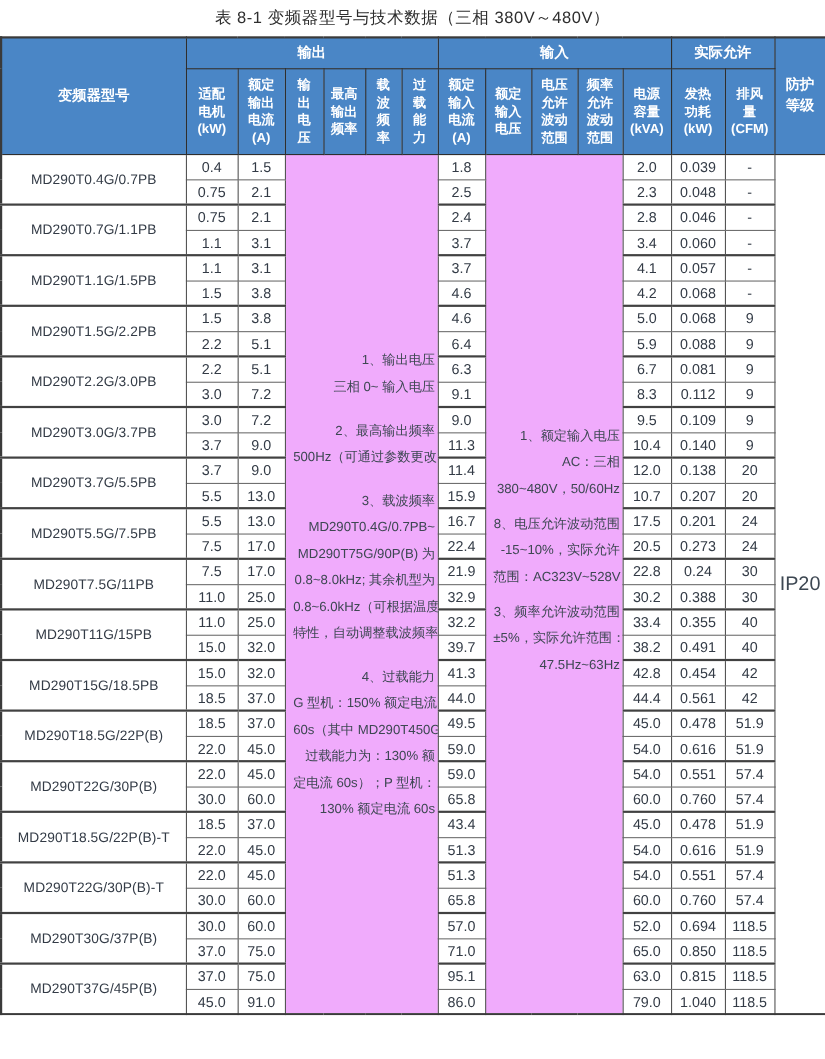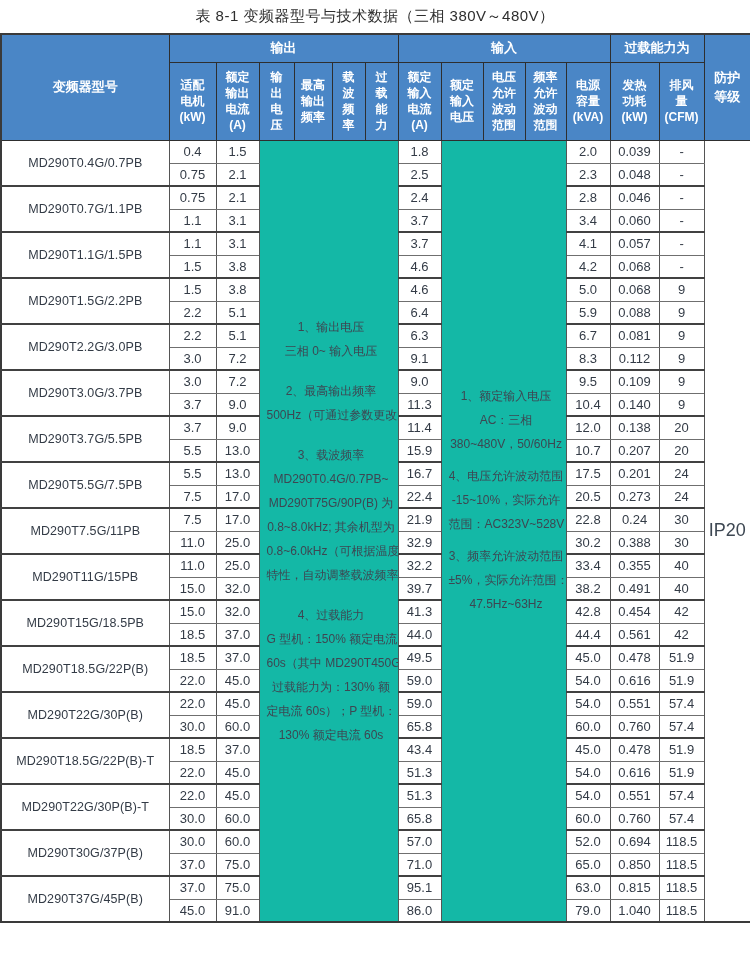--- a/index.html
+++ b/index.html
@@ -41,39 +41,39 @@
     white-space: pre-line;
     text-align: center;
     vertical-align: middle;
     padding: 2px 0;
   }
   thead tr.group-row { height: 28px; }
   thead tr.group-row th { font-size: 13px; }
   thead tr.sub-row { height: 78px; }
   thead tr.sub-row th { font-size: 12px; line-height: 1.35; }
   th.model-head { font-size: 13px; }
-  th.prot-head { font-size: 12.5px; line-height: 1.5; }
+  th.prot-head { font-size: 12.5px; line-height: 1.5; font-family: Liberation Mono, monospace; }
 
   tbody td {
     border: 1px solid var(--border-light);
     border-left-color: var(--border-mid);
     border-right-color: var(--border-mid);
     text-align: center;
     vertical-align: middle;
     font-size: 13px;
     color: var(--text-main);
     height: 23px;
     overflow: hidden;
   }
   tbody tr.group-start td { border-top: 2px solid #414141; }
   td.model-cell { font-size: 12.5px; letter-spacing: 0.1px; }
   td.notes-cell {
-    text-align: center;
+    text-align: right;
     vertical-align: middle;
-    background: #14b8a6;
+    background: #f0abfc;
   }
   .notes-box { padding-left: 7px; padding-right: 2px; }
   .note-line {
     font-size: 12px;
     line-height: 24px;
     color: #3d4752;
     white-space: nowrap;
   }
   .note-head { margin-top: 16px; }
   .in-box { position: relative; top: -31px; }
@@ -101,21 +101,21 @@
     <col style="width:44px">
       <col style="width:49px">
       <col style="width:45px">
       <col style="width:47px">
   </colgroup>
   <thead>
     <tr class="group-row">
       <th rowspan="2" class="model-head">变频器型号</th>
       <th colspan="6">输出</th>
       <th colspan="5">输入</th>
-      <th colspan="2">过载能力为</th>
+      <th colspan="2">实际允许</th>
       <th rowspan="2" class="prot-head">防护
 等级</th>
     </tr>
     <tr class="sub-row">
       <th>适配
 电机
 (kW)</th>
       <th>额定
 输出
 电流
@@ -185,21 +185,21 @@
             <div class="note-line">定电流 60s）；P 型机：</div>
             <div class="note-line">130% 额定电流 60s</div>
           </div>
         </td>
         <td>1.8</td>
         <td class="notes-cell" rowspan="34" colspan="3">
           <div class="notes-box in-box">
             <div class="note-line">1、额定输入电压</div>
             <div class="note-line">AC：三相</div>
             <div class="note-line">380~480V，50/60Hz</div>
-            <div class="note-line note-head">4、电压允许波动范围</div>
+            <div class="note-line note-head">8、电压允许波动范围</div>
             <div class="note-line">-15~10%，实际允许</div>
             <div class="note-line">范围：AC323V~528V</div>
             <div class="note-line note-head">3、频率允许波动范围</div>
             <div class="note-line">±5%，实际允许范围：</div>
             <div class="note-line">47.5Hz~63Hz</div>
           </div>
         </td>
         <td>2.0</td>
         <td>0.039</td>
         <td>-</td>

